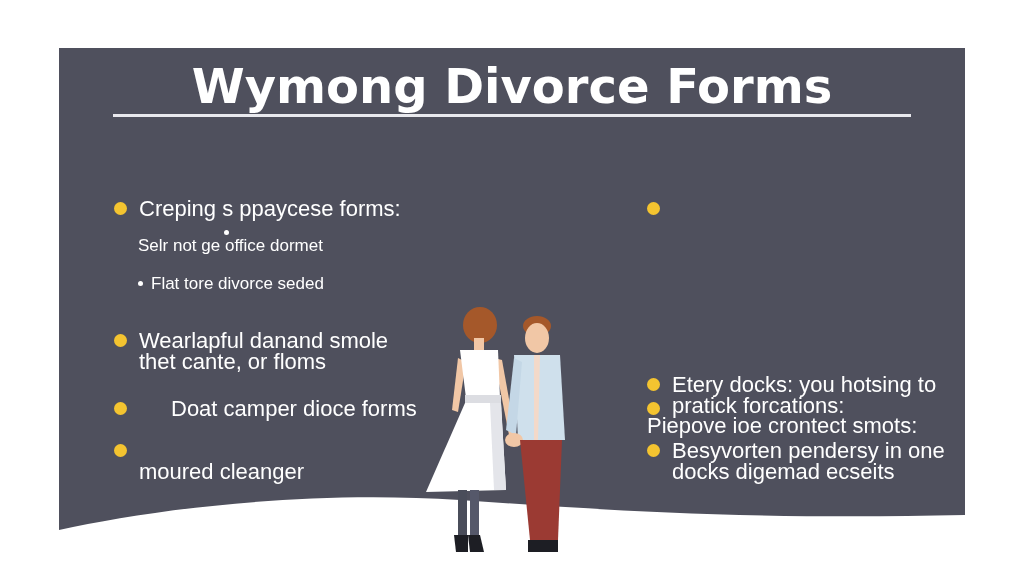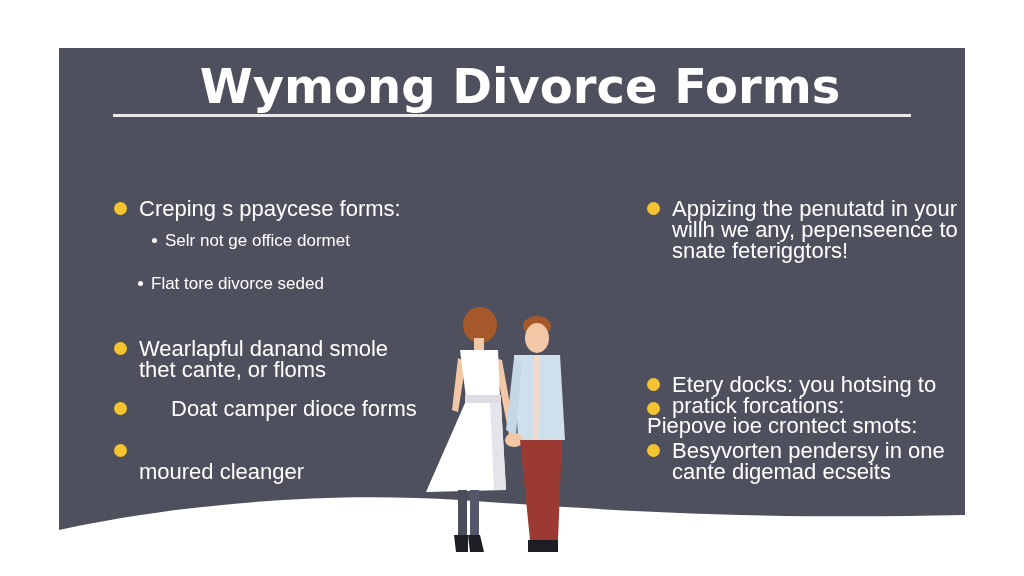--- a/index.html
+++ b/index.html
@@ -37,21 +37,20 @@
       left: 59px;
       top: 58px;
       width: 906px;
       text-align: center;
       color: #ffffff;
       font-family: "DejaVu Sans", sans-serif;
       font-weight: bold;
       font-size: 48px;
       letter-spacing: 0px;
       line-height: 56px;
-      padding-left: 8px;
     }
     .title-rule {
       position: absolute;
       left: 113px;
       top: 114px;
       width: 798px;
       height: 3px;
       background: #e9e9ee;
     }
     .bullet {
@@ -108,30 +107,30 @@
     <path d="M0,60 L59,60 C150,40 300,20 460,30 C600,40 750,50 965,45 L1024,45 L1024,106 L0,106 Z" fill="#ffffff"></path>
   </svg>
 
   <div class="title">Wymong Divorce Forms</div>
   <div class="title-rule"></div>
 
   <div class="bullet" style="left:114px; top:198px;">
     <span class="dot"></span>
     <span class="bullet-text">Creping s ppaycese forms:</span>
   </div>
-  <div class="sub" style="left:152px; top:230px;">
+  <div class="sub" style="left:138px; top:230px;flex-direction:column;">
     <span class="subdot"></span>
     <span class="bullet-text">Selr not ge office dormet</span>
   </div>
   <div class="sub" style="left:138px; top:273px;">
     <span class="subdot"></span>
     <span class="bullet-text">Flat tore divorce seded</span>
   </div>
 
-  <div class="bullet" style="left:114px; top:330px;margin-top:8px;">
+  <div class="bullet" style="left:114px; top:330px;">
     <span class="dot"></span>
     <span class="bullet-text">
       <span>Wearlapful danand smole</span><br>
       <span>thet cante, or floms</span>
     </span>
   </div>
 
   <div class="bullet" style="left:114px; top:398px;gap:32px;">
     <span class="dot"></span>
     <span class="bullet-text">Doat camper dioce forms</span>
@@ -140,45 +139,40 @@
   <div class="bullet" style="left:114px; top:440px;">
     <span class="dot"></span>
     <span class="bullet-text">
       <br>
       <span>moured cleanger</span>
     </span>
   </div>
 
   <div class="bullet" style="left:647px; top:198px;">
     <span class="dot"></span>
-    <span class="bullet-text">
-      <span>Appizing the penutatd in your</span><br>
-      <span>willh we any, pepenseence to</span><br>
-      <span>snate feteriggtors!</span>
-    </span>
   </div>
 
   <div class="bullet" style="left:647px; top:330px;margin-top:44px;">
     <span class="dot"></span>
     <span class="bullet-text">
       <span>Etery docks: you hotsing to</span><br>
       <span>pratick forcations:</span>
     </span>
   </div>
 
   <div class="bullet" style="left:647px; top:398px;flex-direction:column;">
     <span class="dot"></span>
     <span class="bullet-text">Piepove ioe crontect smots:</span>
   </div>
 
   <div class="bullet" style="left:647px; top:440px;">
     <span class="dot"></span>
     <span class="bullet-text">
       <span>Besyvorten pendersy in one</span><br>
-      <span>cante digemad ecseits</span>
+      <span>docks digemad ecseits</span>
     </span>
   </div>
 
   <svg class="figure" viewBox="0 0 190 260">
 
     <g>
 
       <ellipse cx="70" cy="25" rx="17" ry="18" fill="#a5582a"></ellipse>
 
       <rect x="64" y="38" width="10" height="12" fill="#f1c7a6"></rect>

